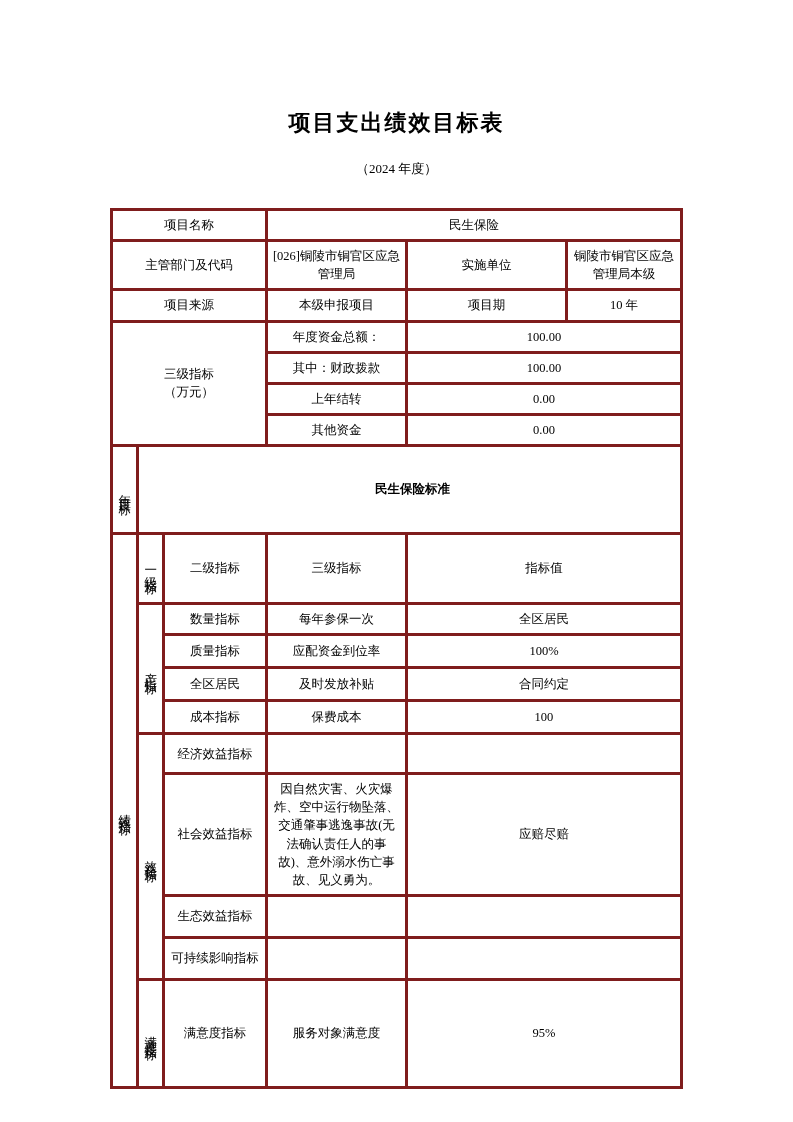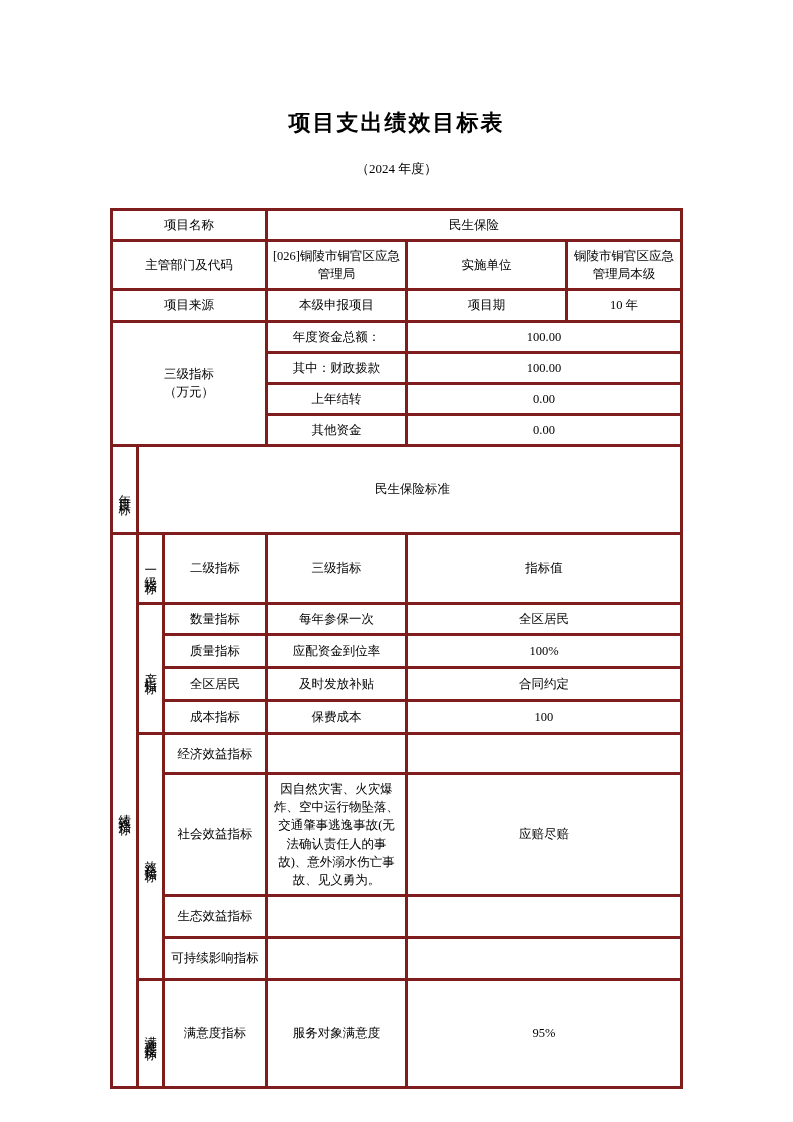--- a/index.html
+++ b/index.html
@@ -161,21 +161,21 @@
         <td>其他资金</td>
         <td class="right" colspan="2">0.00</td>
       </tr>
 
       <tr style="height:88px">
         <td class="vcell">
           <div class="vcell-inner">
               <span class="vert">年度目标</span>
             </div>
         </td>
-        <td class="left" colspan="6" style="padding-left:10px;">民生保险标准</td>
+        <td class="left" colspan="6" style="padding-left:10px;font-weight:bold;">民生保险标准</td>
       </tr>
 
       <tr style="height:70px">
         <td class="vcell" rowspan="10">
           <div class="vcell-inner">
               <span class="vert">绩效指标</span>
             </div>
         </td>
         <td class="vcell">
           <div class="vcell-inner">

